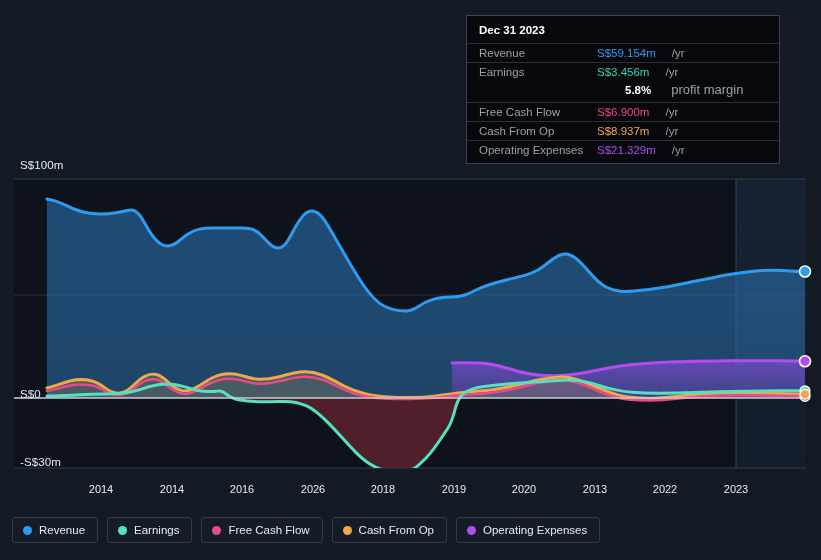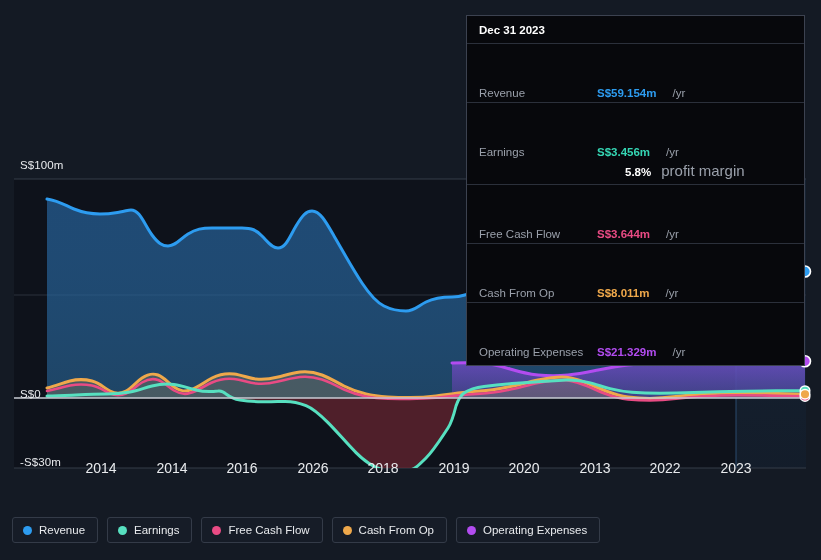--- a/index.html
+++ b/index.html
@@ -12,36 +12,36 @@
 
   
   .plot-wrap{position:absolute;left:0;top:0;width:692px;height:505px;}
   .plot-svg{position:absolute;left:0;top:0;}
 
   
   .ylab{position:absolute;color:#e8eaed;font-size:11.5px;letter-spacing:.1px;white-space:nowrap;}
   .ylab.y100{left:20px;top:159px;}
   .ylab.y0{left:20px;top:388px;text-align:center;}
   .ylab.yneg{left:20px;top:456px;}
-  .xlab{position:absolute;color:#e8eaed;font-size:14px;top:460px;white-space:nowrap;
+  .xlab{position:absolute;color:#e8eaed;font-size:11px;top:483px;white-space:nowrap;
         transform:translateX(-50%);}
 
   
-  .tooltip{position:absolute;left:466px;top:15px;width:339px;
+  .tooltip{position:absolute;left:466px;top:15px;width:314px;
            background:#07080c;border:1px solid #3c4250;box-sizing:border-box;
            padding:7px 0 4px 0;}
   .tt-title{color:#ffffff;font-size:11.5px;font-weight:bold;padding:1px 12px 7px 12px;}
   .tt-row{display:flex;align-items:baseline;padding:3px 12px 3px 12px;
           border-top:1px solid #2b303b;}
   .tt-label{color:#9aa0ab;font-size:11.5px;width:118px;flex:0 0 118px;}
-  .tt-val{font-size:11.5px;font-weight:bold;margin-top:40px;}
+  .tt-val{font-size:11.5px;font-weight:normal;}
   .tt-unit{color:#9aa0ab;font-size:11.5px;margin-left:16px;font-weight:normal;}
   .tt-row.sub{border-top:none;padding-top:1px;padding-bottom:5px;}
   .tt-sub-val{color:#ffffff;font-size:11.5px;font-weight:bold;margin-left:28px;}
-  .tt-sub-txt{color:#9aa0ab;font-size:15px;margin-left:10px;}
+  .tt-sub-txt{color:#9aa0ab;font-size:13px;margin-left:20px;}
 
   
   .legend{position:absolute;left:12px;top:517px;display:flex;gap:9px;}
   .lg-item{display:flex;align-items:center;gap:7px;
            border:1px solid #343b48;border-radius:3px;
            padding:6px 12px 6px 10px;background:#161c27;}
   .lg-dot{width:9px;height:9px;border-radius:50%;flex:0 0 9px;}
   .lg-text{color:#e8eaed;font-size:11.5px;white-space:nowrap;}
 </style>
 </head>
@@ -217,27 +217,27 @@
     </div>
 
     <div class="tt-row sub">
       <span class="tt-label"></span>
       <span class="tt-sub-val">5.8%</span>
       <span class="tt-sub-txt">profit margin</span>
     </div>
 
     <div class="tt-row">
       <span class="tt-label">Free Cash Flow</span>
-      <span class="tt-val" style="color:#e94b84">S$3.644m</span>
+      <span class="tt-val" style="color:#e94b84">S$6.900m</span>
       <span class="tt-unit">/yr</span>
     </div>
 
     <div class="tt-row">
       <span class="tt-label">Cash From Op</span>
-      <span class="tt-val" style="color:#efa84b">S$8.011m</span>
+      <span class="tt-val" style="color:#efa84b">S$8.937m</span>
       <span class="tt-unit">/yr</span>
     </div>
 
     <div class="tt-row">
       <span class="tt-label">Operating Expenses</span>
       <span class="tt-val" style="color:#b24cf0">S$21.329m</span>
       <span class="tt-unit">/yr</span>
     </div>
   </div>
 

